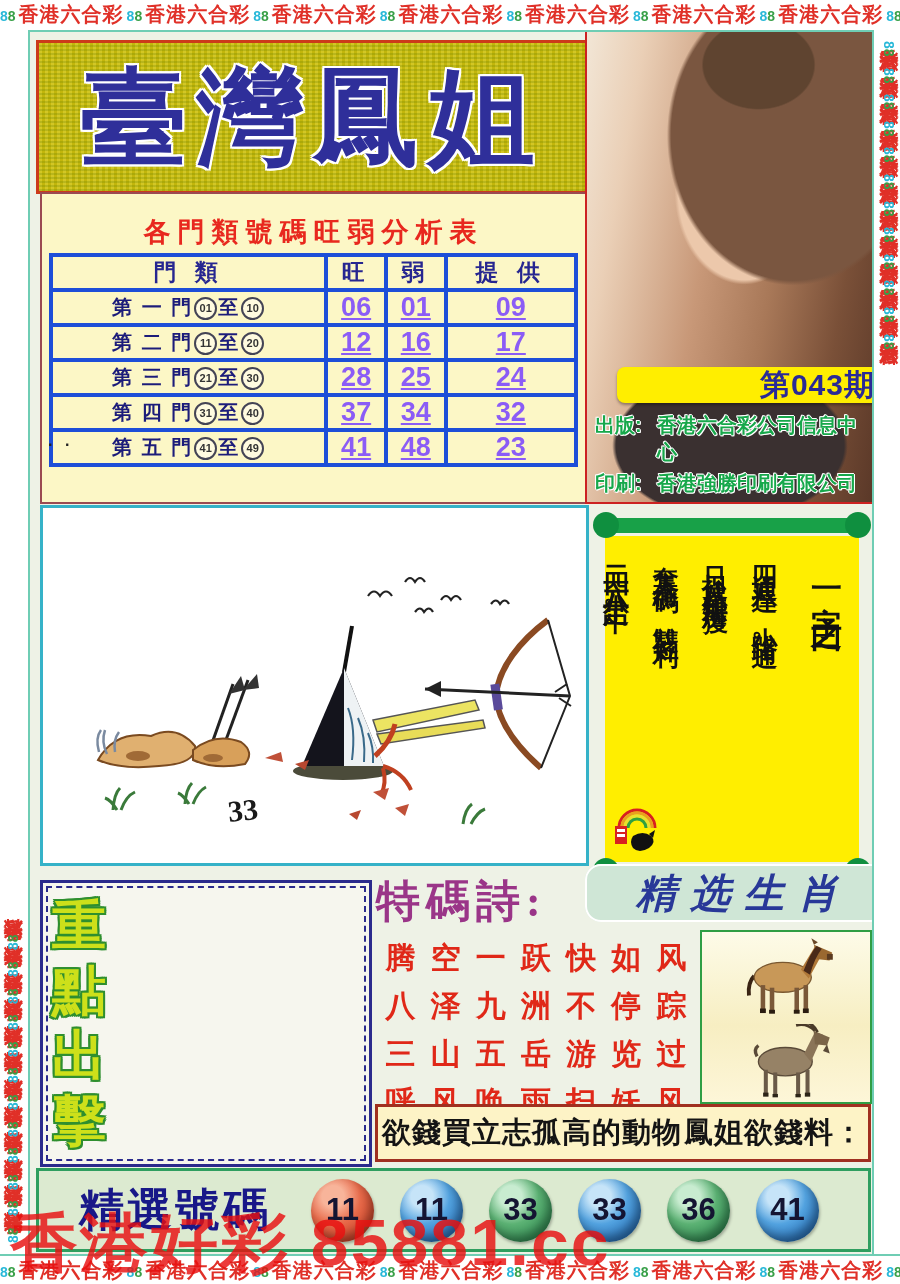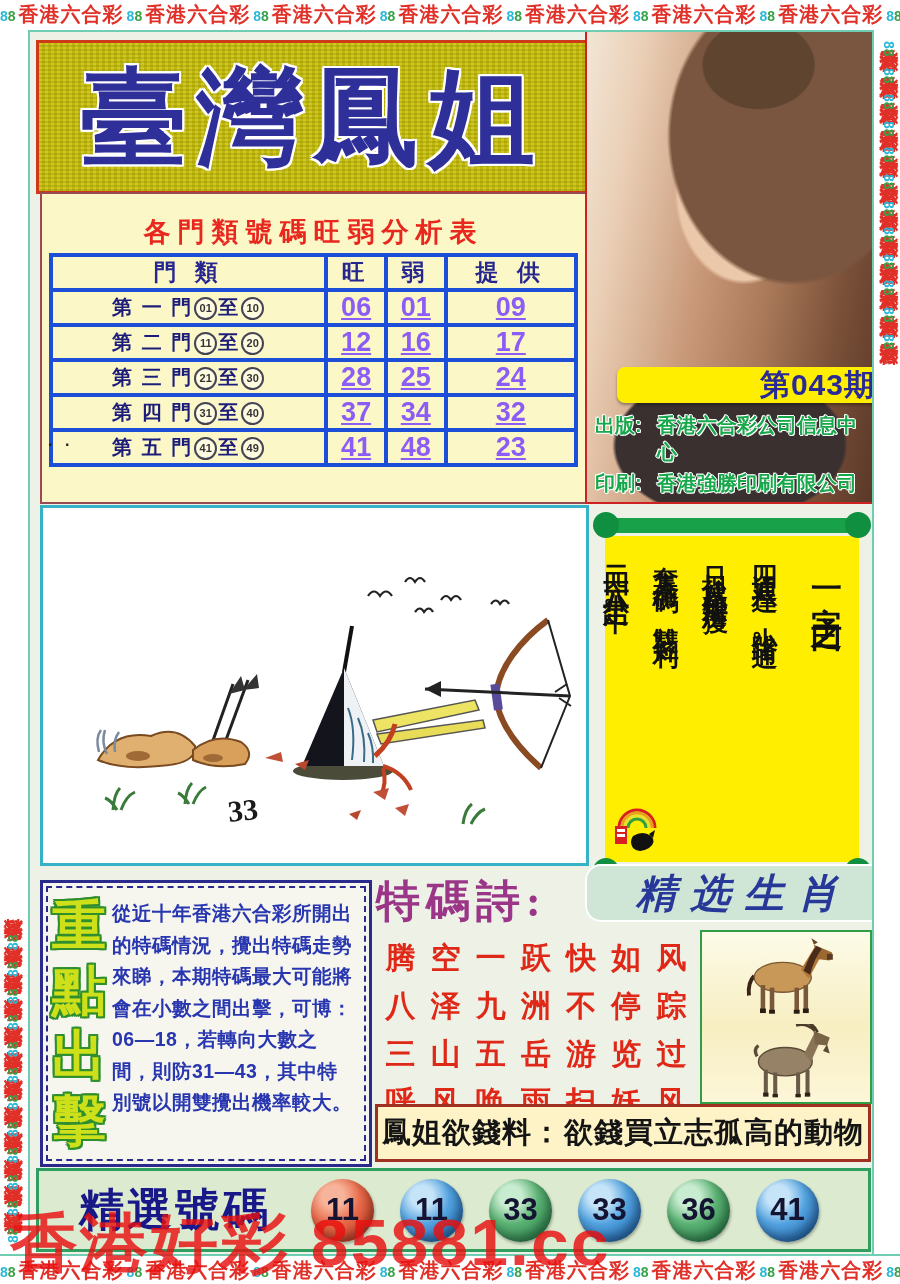--- a/index.html
+++ b/index.html
@@ -308,21 +308,20 @@
     </div>
 
     <div class="abs key-box">
       <div class="key-inner">
         <div class="key-title">
             <span>重</span>
             <span>點</span>
             <span>出</span>
             <span>擊</span>
           </div>
-        <div class="key-text">從近十年香港六合彩所開出的特碼情況，攪出特碼走勢來睇，本期特碼最大可能將會在小數之間出擊，可博：06—18，若轉向大數之間，則防31—43，其中特別號以開雙攪出機率較大。</div>
       </div>
     </div>
 
     <div class="abs poem-title">特碼詩:</div>
     <div class="abs poem-grid">
         <span>腾</span>
         <span>空</span>
         <span>一</span>
         <span>跃</span>
         <span>快</span>
@@ -392,22 +391,22 @@
         <g fill="#2c2418">
           <rect x="51" y="102" width="8" height="6"></rect>
             <rect x="65" y="104" width="8" height="5"></rect>
           <rect x="99" y="104" width="8" height="5"></rect>
             <rect x="113" y="102" width="8" height="6"></rect>
         </g>
       </svg>
     </div>
 
     <div class="abs money-strip">
+      <span>欲錢買立志孤高的動物</span>
       <span>鳳姐欲錢料：</span>
-      <span>欲錢買立志孤高的動物</span>
     </div>
 
     <div class="abs numbers-strip">
       <div class="num-label">精選號碼</div>
       <div class="balls">
           <div class="ball red">
             <span>11</span>
           </div>
           <div class="ball blue">
             <span>11</span>

